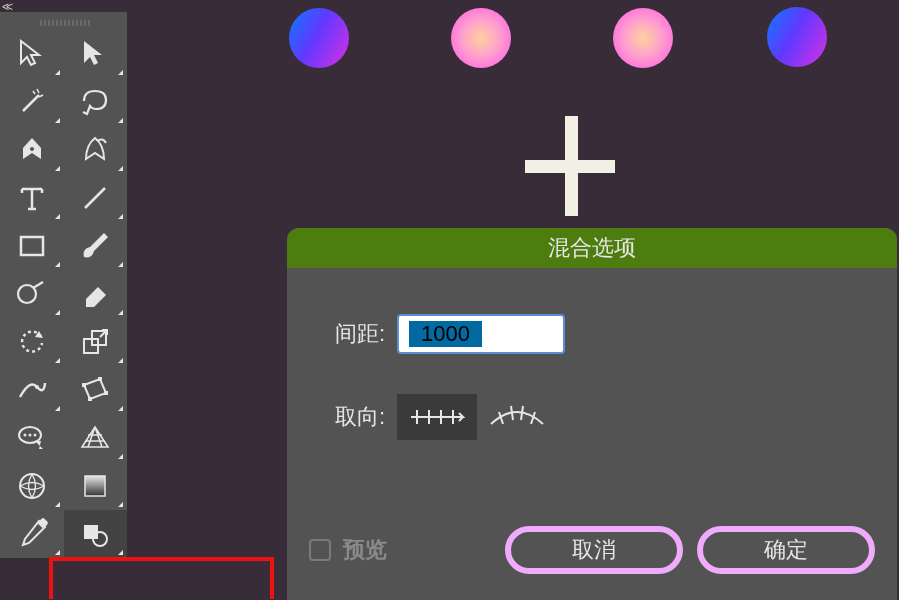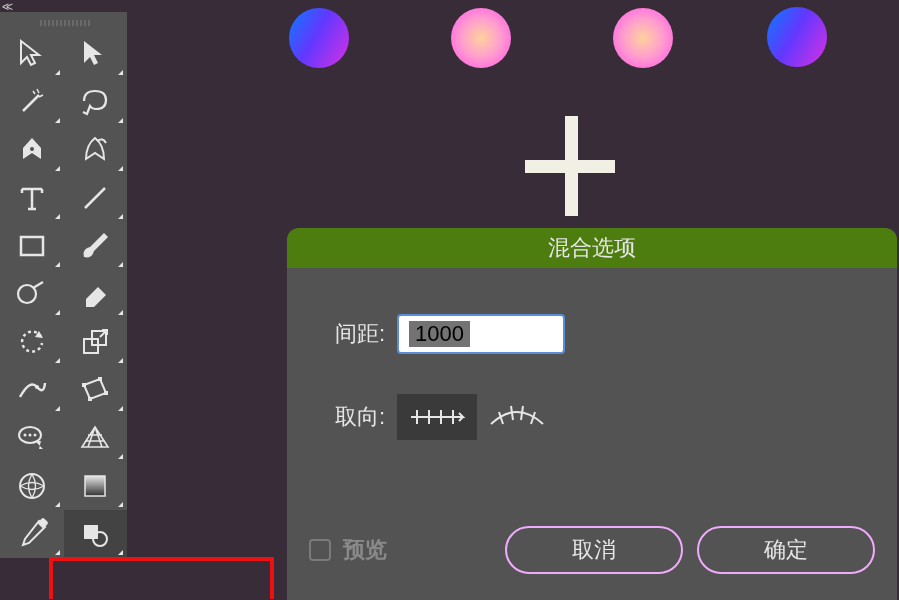--- a/index.html
+++ b/index.html
@@ -31,31 +31,31 @@
 
 
 .dialog { position:absolute; left:287px; top:228px; width:610px; height:372px; background:#535353; border-radius:12px 12px 0 0; }
 .dlg-title { height:40px; background:#4d7c0f; border-radius:12px 12px 0 0; text-align:center; line-height:40px; color:#e6e6e6; font-size:22px; }
 .dlg-body { padding:46px 32px 0 32px; color:#e6e6e6; font-size:22px; }
 .row { display:flex; align-items:center; margin-bottom:40px; }
 .lab { width:66px; text-align:right; margin-right:12px; }
 .select { position:relative; width:194px; height:40px; background:#434343; border-radius:6px; display:flex; align-items:center; padding:0 14px; margin-right:30px; }
 .select-caret { position:absolute; right:14px; top:16px; width:0; height:0; border-left:6px solid transparent; border-right:6px solid transparent; border-top:8px solid #e6e6e6; }
 .num { width:168px; height:40px; background:#fff; border:2px solid #5a8ed6; border-radius:4px; color:#000; padding:0 10px; font-size:22px; display:flex; align-items:center; }
-.num span { background:#737373; padding:0 6px; }
+.num span { background:#0369a1; padding:0 12px; }
 
 .orient-btn { width:80px; height:46px; display:flex; align-items:center; justify-content:center; }
 .orient-btn.active { background:#3a3a3a; }
 .orient-btn svg { width:60px; height:30px; stroke:#e6e6e6; stroke-width:2; fill:none; }
 
 .dlg-footer { position:absolute; left:22px; right:22px; bottom:26px; display:flex; align-items:center; }
 .chk { width:22px; height:22px; border:2px solid #7a7a7a; border-radius:4px; margin-right:12px; }
 .preview-lab { color:#8a8a8a; font-size:22px;font-weight:bold; }
 .spacer { flex:1; }
-.btn { width:178px; height:48px; border:2px solid #f0abfc; border-radius:26px; color:#e6e6e6; font-size:22px; display:flex; align-items:center; justify-content:center; margin-left:14px; }
+.btn { width:178px; height:48px; border:6px solid #f0abfc; border-radius:26px; color:#e6e6e6; font-size:22px; display:flex; align-items:center; justify-content:center; margin-left:14px; }
 
 
 .redbox { position:absolute; left:49px; top:557px; width:225px; height:42px; border:4px solid #e11; border-bottom:none; }
 </style>
 </head>
 <body>
 
 <div class="collapse">&lt;&lt;</div>
 
 <div class="toolbar">

